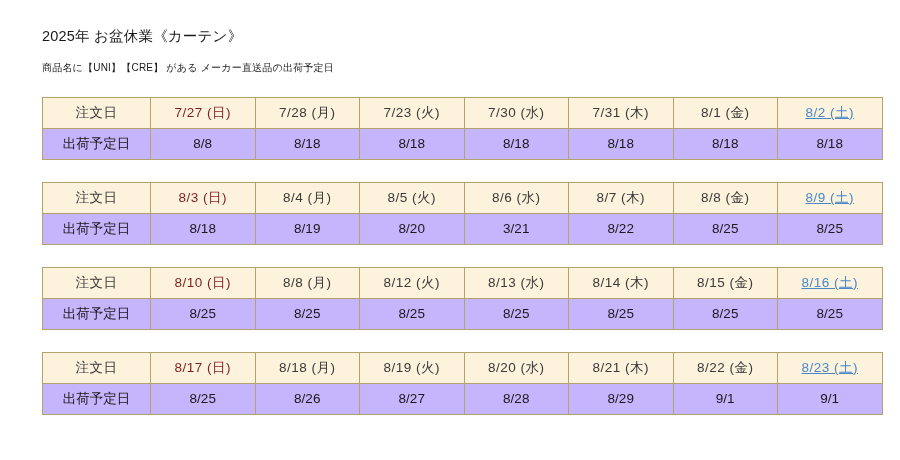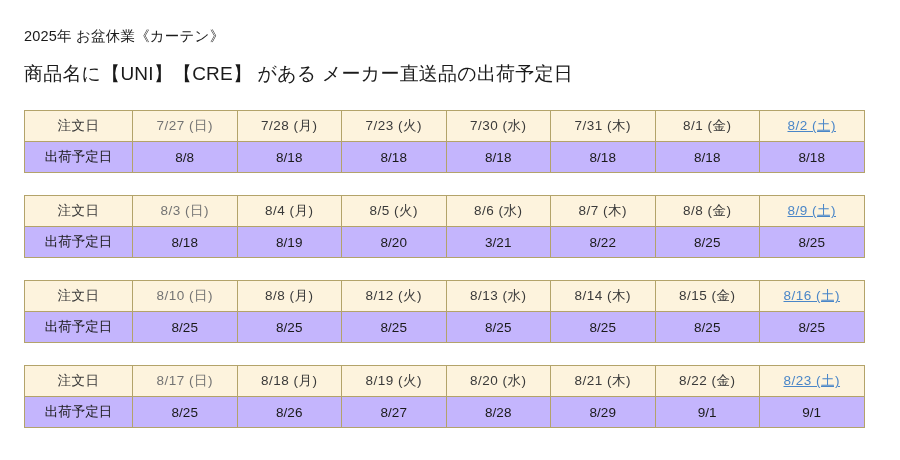--- a/index.html
+++ b/index.html
@@ -12,31 +12,31 @@
     background: #ffffff;
     font-family: "Liberation Sans", sans-serif;
     color: #000000;
     overflow: hidden;
   }
   .page {
     position: relative;
     width: 900px;
     height: 460px;
     box-sizing: border-box;
-    padding: 26px 30px 0 24px;
+    padding: 26px 30px 0 42px;
   }
   .heading {
     font-size: 14.5px;
     line-height: 1.5;
     color: #1a1a1a;
     margin: 0 0 12px 0;
     letter-spacing: 0.2px;
   }
   .subheading {
-    font-size: 19px;
+    font-size: 10px;
     line-height: 1.5;
     color: #1a1a1a;
     margin: 0 0 22px 0;
     letter-spacing: 0.2px;
   }
   .tables {
     display: flex;
     flex-direction: column;
     gap: 22px;
   }
@@ -60,21 +60,21 @@
 
   tr.row-head td {
     background: #fdf3dd;
     color: #3a3a3a;
     letter-spacing: 0.5px;
   }
   tr.row-head td.label {
     font-size: 13.5px;
   }
   tr.row-head td.sun {
-    color: #737373;
+    color: #7f1d1d;
   }
   tr.row-head td.sat {
     color: #4a86c8;
     text-decoration: underline;
   }
   tr.row-body td {
     background: #c4b5fd;
     color: #1a1a1a;
   }
   tr.row-body td.label {

